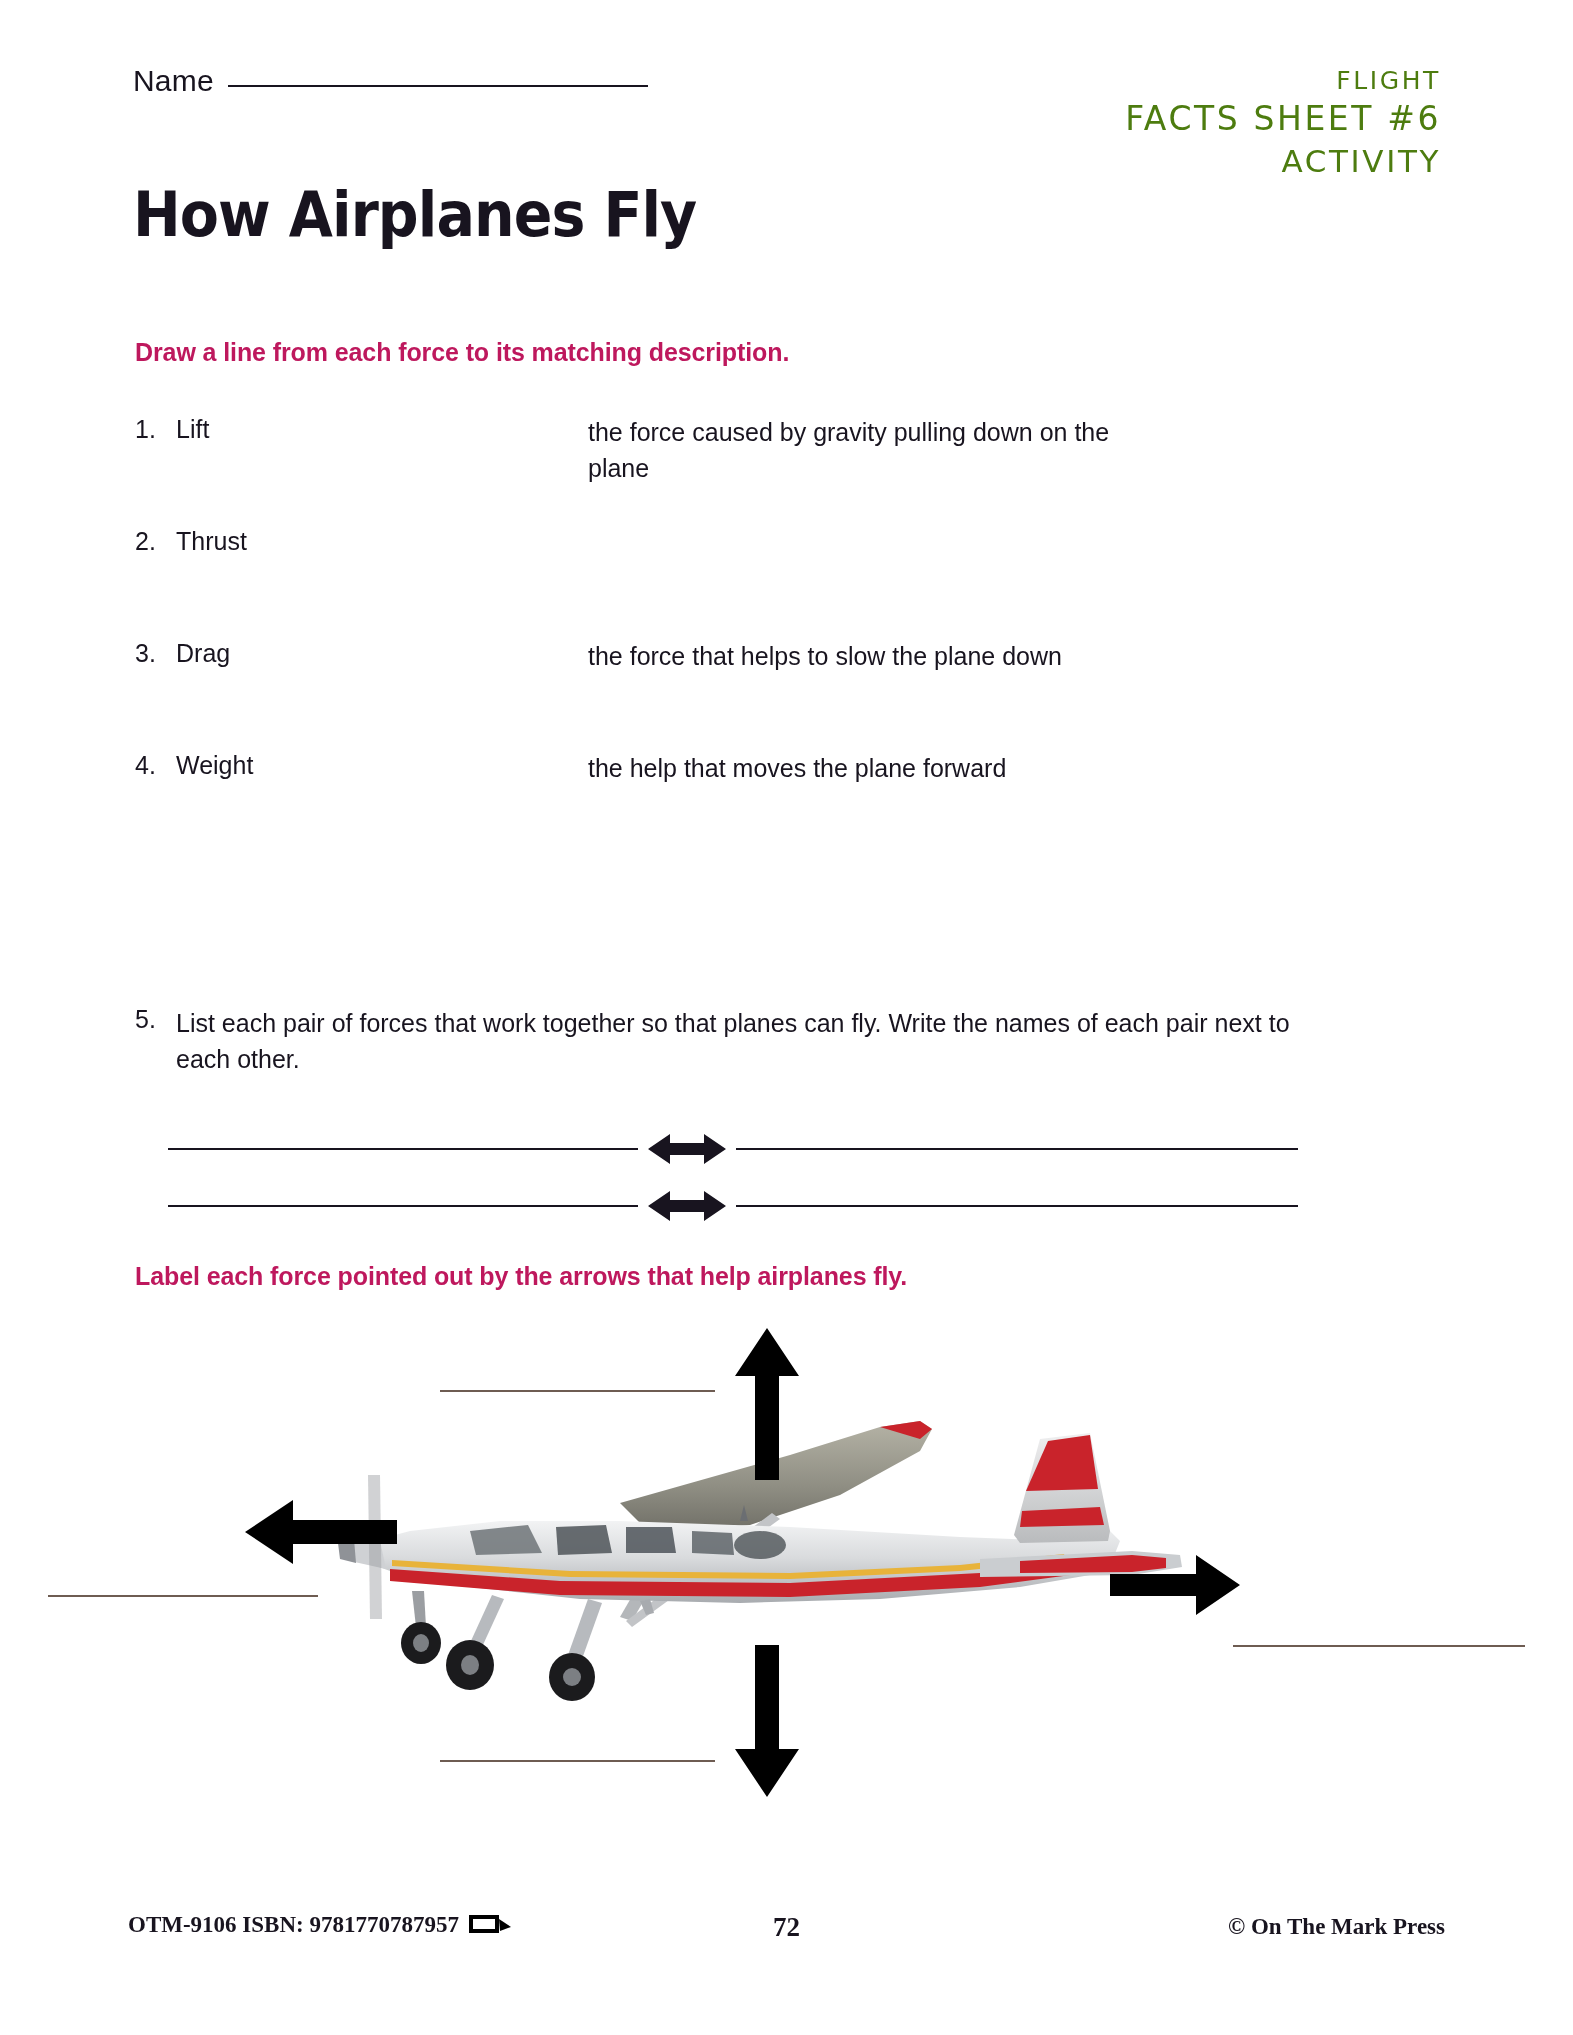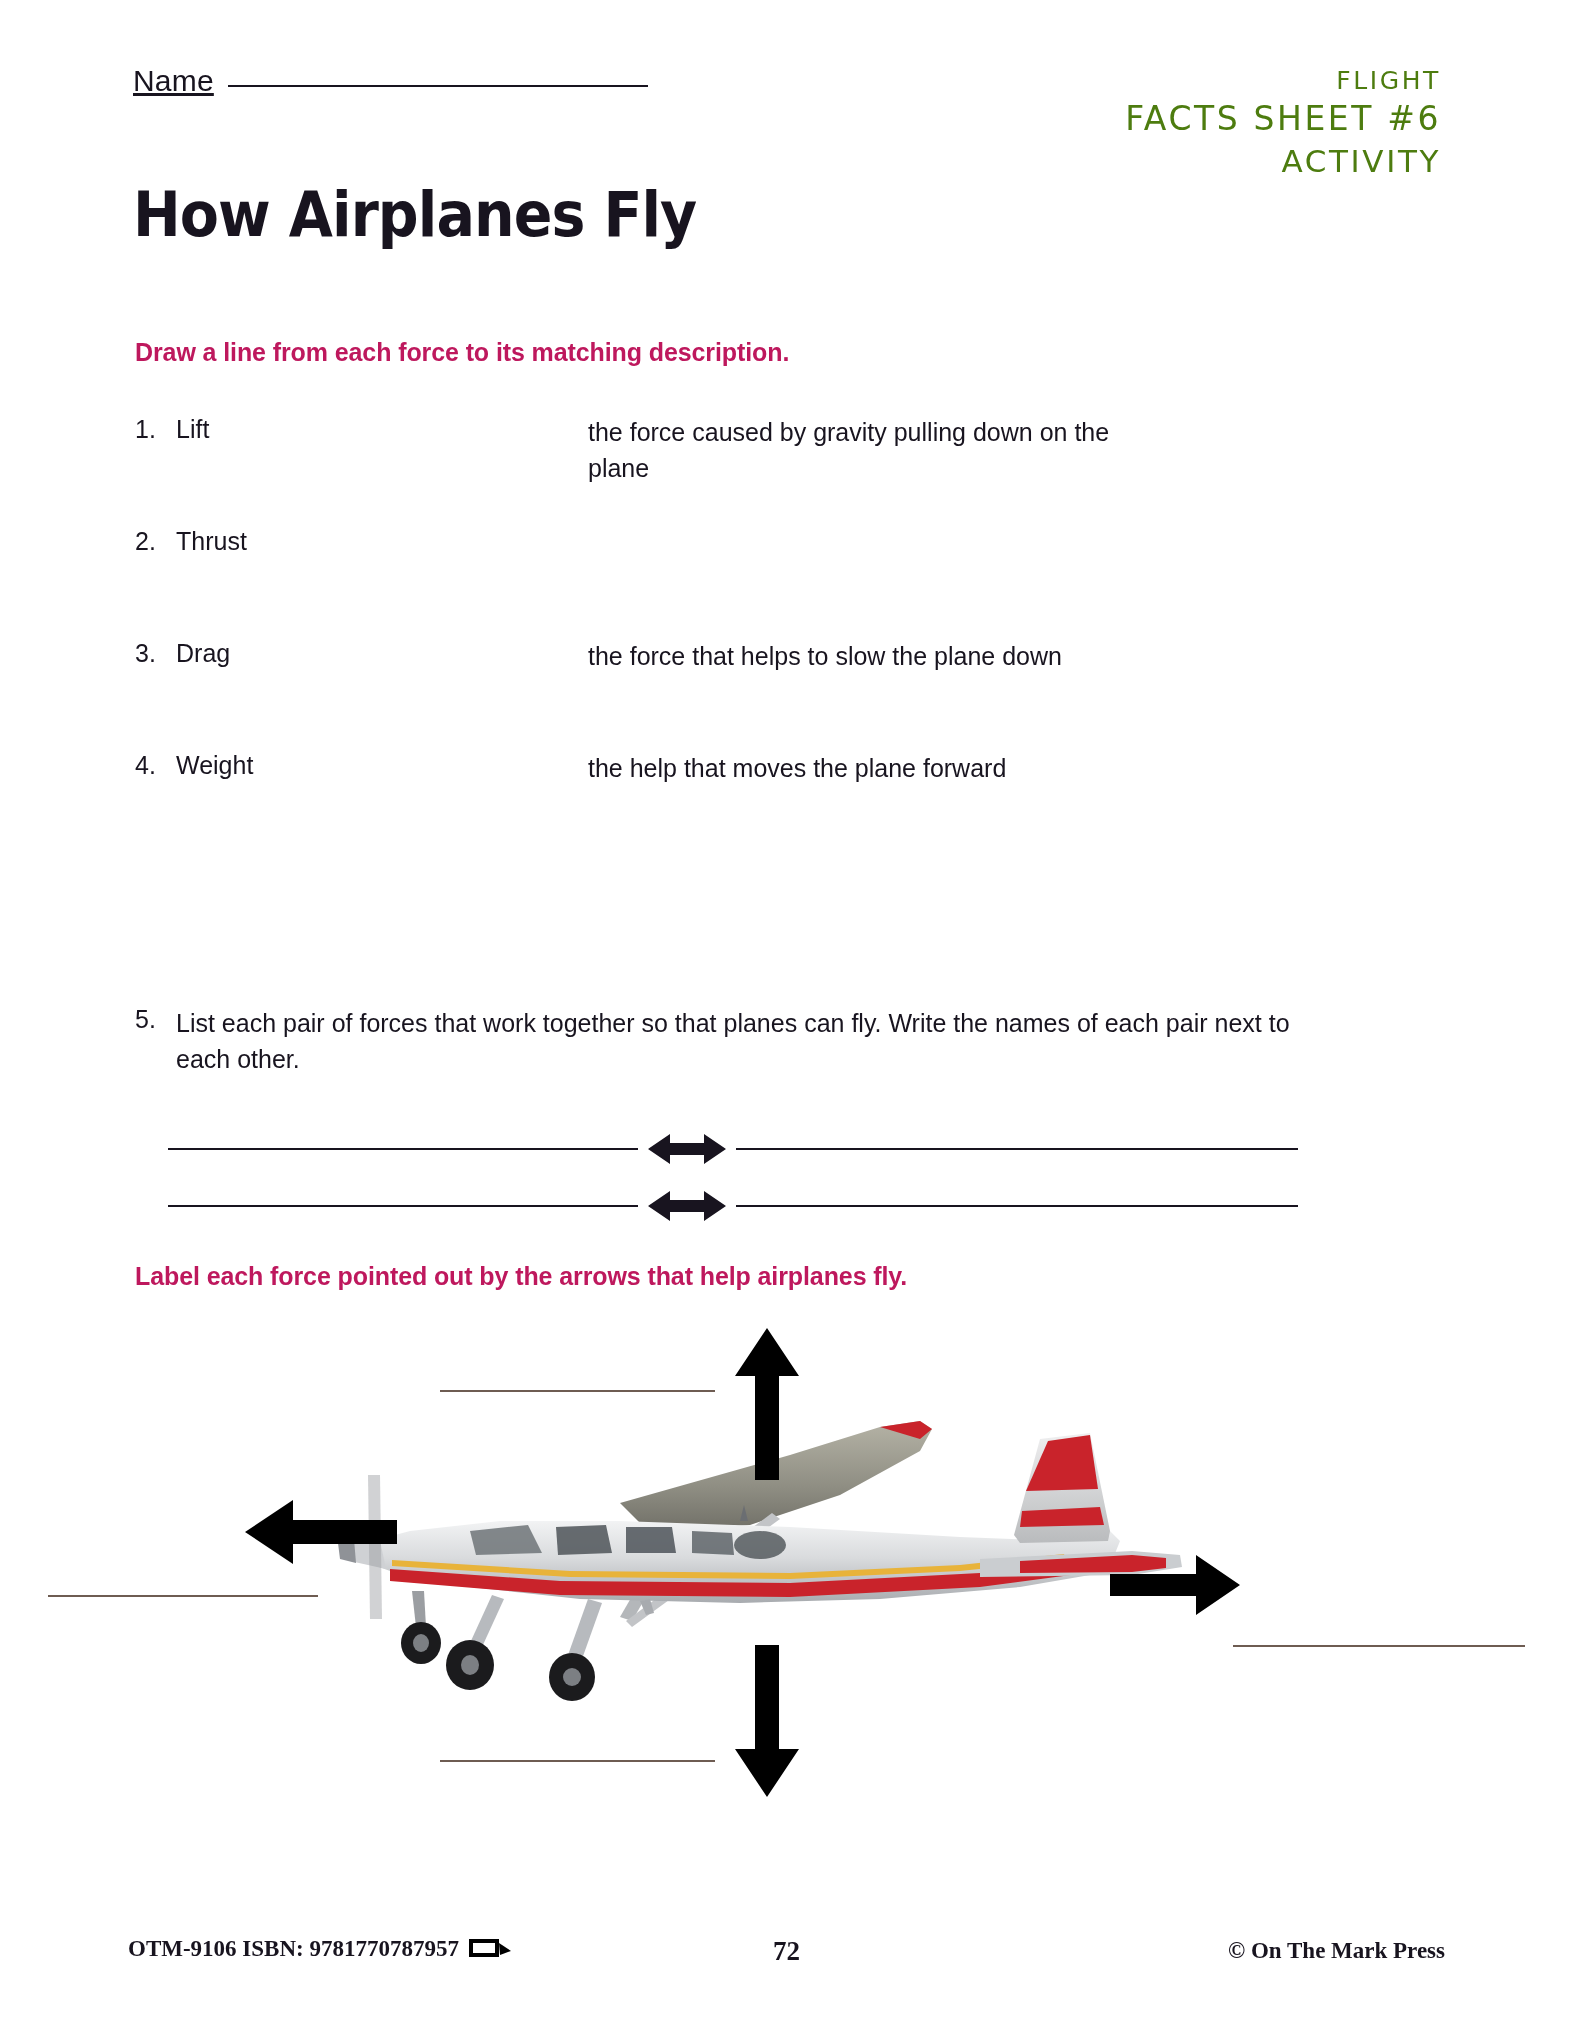--- a/index.html
+++ b/index.html
@@ -23,21 +23,20 @@
     top: 64px;
     display: flex;
     align-items: baseline;
     gap: 14px;
   }
   .name-label {
     font-size: 30px;
     font-family: "Liberation Sans", sans-serif;
     letter-spacing: 0.2px;
     color: #18141f;
-    text-decoration: underline;
   }
   .name-rule {
     width: 420px;
     border-bottom: 2px solid #18141f;
     height: 0;
     position: relative;
     top: -4px;
   }
 
   .sheet-header {
@@ -199,21 +198,20 @@
   #arrow-left   { left: 245px; top: 200px; }
   #arrow-right  { left: 1110px; top: 255px; }
 
   
   .footer {
     position: absolute;
     left: 0;
     top: 1912px;
     width: 1573px;
     height: 50px;
-    margin-top: 24px;
   }
   .footer-left {
     position: absolute;
     left: 128px;
     top: 0;
     font-family: "Liberation Serif", serif;
     font-weight: bold;
     font-size: 23px;
     display: flex;
     align-items: center;

